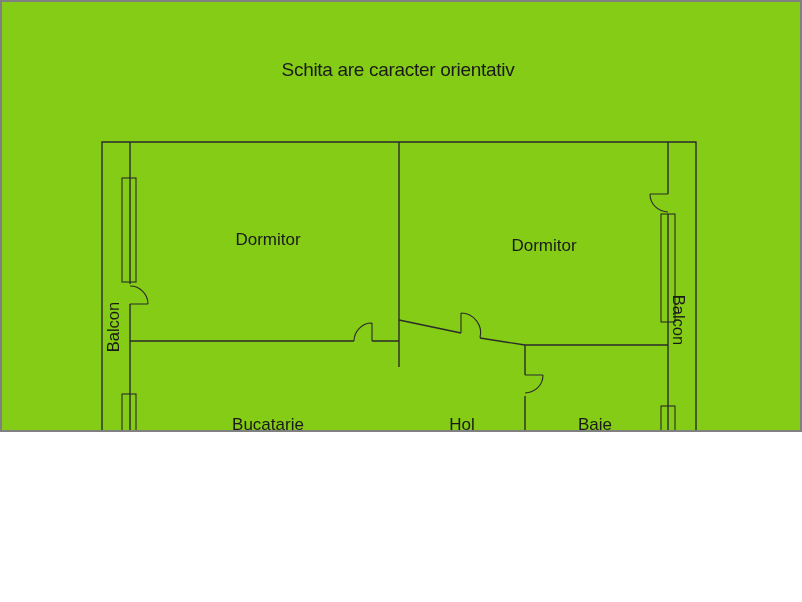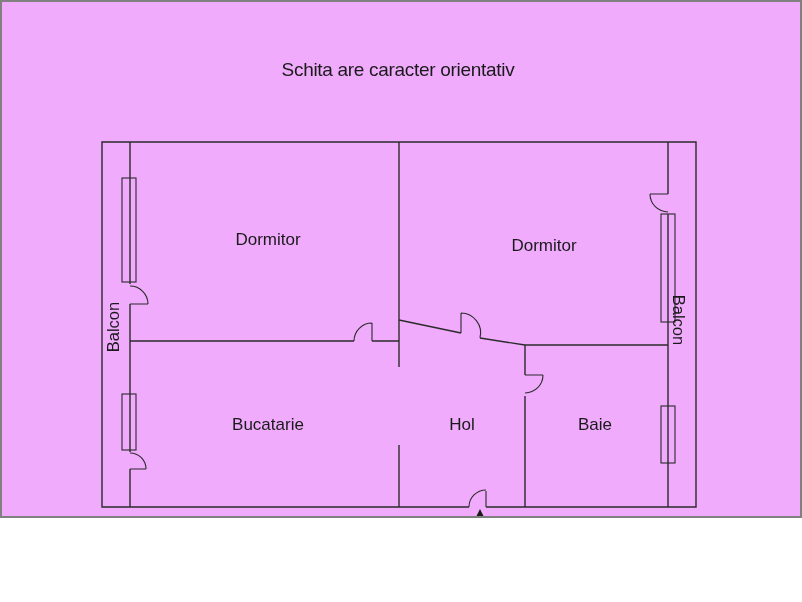--- a/index.html
+++ b/index.html
@@ -1,21 +1,21 @@
 <!DOCTYPE html>
 <html><head>
 <meta charset="utf-8">
 <style>
   html,body{margin:0;padding:0;background:#fff;}
   #canvas{
     position:relative;
-    width:802px;height:518px;
+    width:802px;height:432px;
     box-sizing:border-box;
     border:2px solid #808080;
-    background:#f0abfc;
+    background:#84cc16;
     font-family:"Liberation Sans", sans-serif;
     overflow:hidden;
     padding-left:8px;
   }
   svg{position:absolute;left:0;top:0;}
   .walls path, .walls rect{fill:none;stroke-linecap:butt;stroke-linejoin:miter;}
   .wall{stroke-width:1.4;}
   .thin{stroke-width:1.1;}
   text{fill:#1a1a1a;}
   .title-text{font-size:19px;letter-spacing:-0.3px;}

